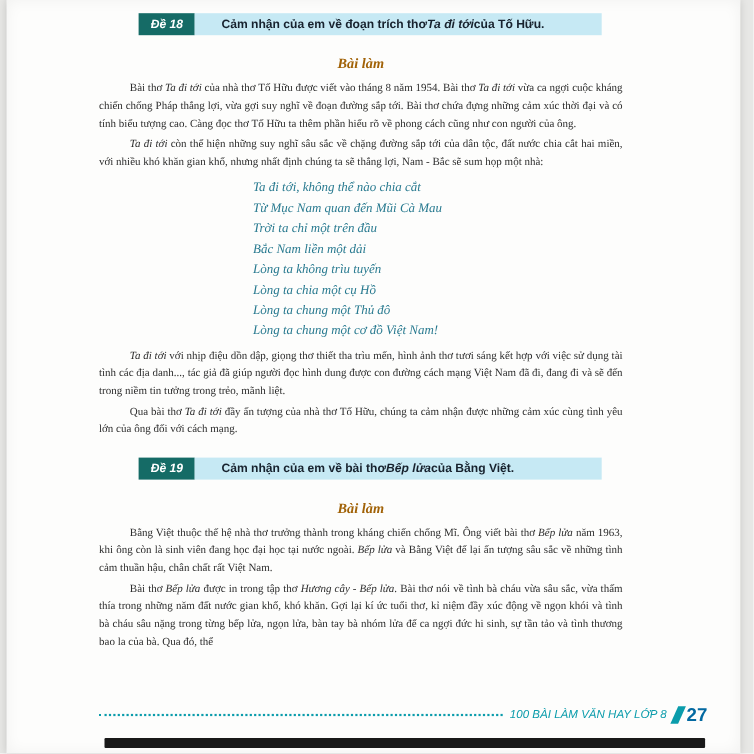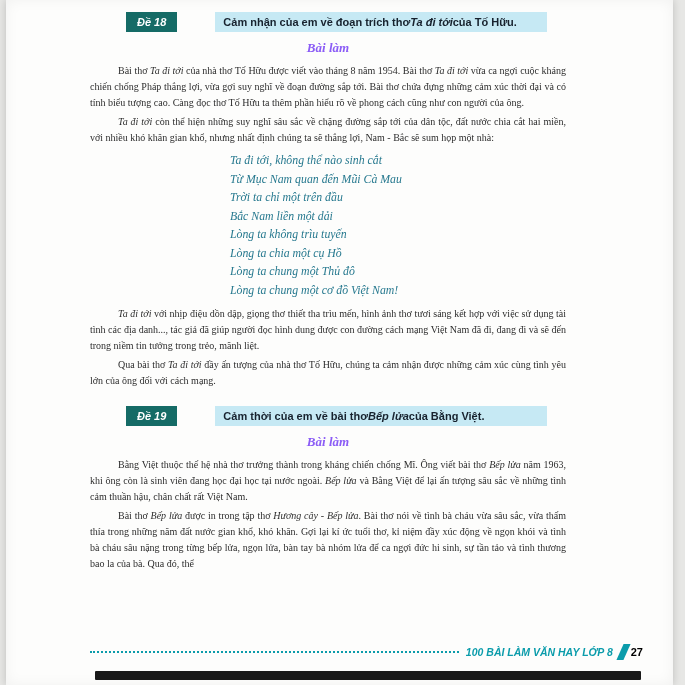--- a/index.html
+++ b/index.html
@@ -10,38 +10,38 @@
     position:relative; overflow:hidden;
   }
   .page {
     position:absolute; left:6px; top:0; width:667px; height:685px;
     background:#fdfdfc;
     box-shadow:0 0 8px rgba(0,0,0,0.18), inset 0 0 14px rgba(0,0,0,0.05);
   }
   .content { padding:12px 107px 0 84px; }
 
   
-  .de-bar { display:flex; align-items:stretch; margin:0 19px 0 36px;gap:38px; }
+  .de-bar { display:flex; align-items:stretch; margin:0 19px 0 36px; }
   .de-label {
     background:#156b66; color:#ffffff;
     font-family:"Liberation Sans","DejaVu Sans",sans-serif;
     font-weight:bold; font-style:italic; font-size:11px;
     padding:4px 11px; white-space:nowrap; display:flex; align-items:center;
   }
   .de-title {
     background:#c6e9f4; color:#17222e; flex:1;
     font-family:"Liberation Sans","DejaVu Sans",sans-serif;
-    font-weight:bold; font-size:11px; padding:4px 8px;
+    font-weight:bold; font-size:11px; padding:4px 24px;
     display:flex; align-items:center; white-space:nowrap;
   }
   .de-title .em { font-style:italic; margin:0 0; }
 
   .bailam {
-    text-align:center; color:#8b5cf6; font-weight:bold; font-style:italic;
-    font-size:13px; margin:8px 0 7px 0;
+    text-align:center; color:#a16207; font-weight:bold; font-style:italic;
+    font-size:13px; margin:18px 0 7px 0;
   }
 
   .para {
     font-size:10px; line-height:16px; color:#2d2d2d;
     text-align:justify; text-indent:28px; margin-bottom:3px;
   }
   .para .em { font-style:italic; }
 
   .poem { margin:5px 0 7px 140px; }
   .poem-line {
@@ -51,30 +51,30 @@
   .section-gap { height:14px; }
 
   
   .footer {
     position:absolute; left:84px; right:30px; bottom:25px;
     display:flex; align-items:center;
   }
   .dots { flex:1; border-bottom:2px dotted #0b9cab; height:2px; margin-right:7px; }
   .book-title {
     font-family:"Liberation Sans","DejaVu Sans",sans-serif;
-    font-weight:bold; font-style:italic; font-size:10.5px; color:#0b9cab;
+    font-weight:normal; font-style:italic; font-size:10.5px; color:#0b9cab;
     white-space:nowrap;
   }
   .slash {
     width:7px; height:16px; background:#0b9cab;
     transform:skewX(-24deg); margin:0 4px 0 7px;
   }
   .page-number {
     font-family:"Liberation Sans","DejaVu Sans",sans-serif;
-    font-weight:bold; font-size:11px; color:#000000;
+    font-weight:bold; font-size:17px; color:#0369a1;
   }
   .black-bar {
     position:absolute; left:89px; bottom:5px; width:546px; height:9px;
     background:#191919; border-radius:1px;
   }
 </style>
 </head>
 <body>
 
 <div class="page">
@@ -89,40 +89,40 @@
         </div>
     </div>
 
     <div class="bailam">Bài làm</div>
 
     <p class="para"><span>Bài thơ </span><span class="em">Ta đi tới</span><span> của nhà thơ Tố Hữu được viết vào tháng 8 năm 1954. Bài thơ </span><span class="em">Ta đi tới</span><span> vừa ca ngợi cuộc kháng chiến chống Pháp thắng lợi, vừa gợi suy nghĩ về đoạn đường sắp tới. Bài thơ chứa đựng những cảm xúc thời đại và có tính biểu tượng cao. Càng đọc thơ Tố Hữu ta thêm phần hiểu rõ về phong cách cũng như con người của ông.</span></p>
 
     <p class="para"><span class="em">Ta đi tới</span><span> còn thể hiện những suy nghĩ sâu sắc về chặng đường sắp tới của dân tộc, đất nước chia cắt hai miền, với nhiều khó khăn gian khổ, nhưng nhất định chúng ta sẽ thắng lợi, Nam - Bắc sẽ sum họp một nhà:</span></p>
 
     <div class="poem">
-      <div class="poem-line">Ta đi tới, không thể nào sinh cắt</div>
+      <div class="poem-line">Ta đi tới, không thể nào chia cắt</div>
       <div class="poem-line">Từ Mục Nam quan đến Mũi Cà Mau</div>
       <div class="poem-line">Trời ta chỉ một trên đầu</div>
       <div class="poem-line">Bắc Nam liền một dải</div>
       <div class="poem-line">Lòng ta không trìu tuyến</div>
       <div class="poem-line">Lòng ta chia một cụ Hồ</div>
       <div class="poem-line">Lòng ta chung một Thủ đô</div>
       <div class="poem-line">Lòng ta chung một cơ đồ Việt Nam!</div>
     </div>
 
     <p class="para"><span class="em">Ta đi tới</span><span> với nhịp điệu dồn dập, giọng thơ thiết tha trìu mến, hình ảnh thơ tươi sáng kết hợp với việc sử dụng tài tình các địa danh..., tác giả đã giúp người đọc hình dung được con đường cách mạng Việt Nam đã đi, đang đi và sẽ đến trong niềm tin tưởng trong trẻo, mãnh liệt.</span></p>
 
     <p class="para"><span>Qua bài thơ </span><span class="em">Ta đi tới</span><span> đầy ấn tượng của nhà thơ Tố Hữu, chúng ta cảm nhận được những cảm xúc cùng tình yêu lớn của ông đối với cách mạng.</span></p>
 
     <div class="section-gap"></div>
 
     <div class="de-bar">
       <div class="de-label">Đề 19</div>
       <div class="de-title">
-          <span>Cảm thời của em về bài thơ </span>
+          <span>Cảm nhận của em về bài thơ </span>
           <span class="em">Bếp lửa</span>
           <span> của Bằng Việt.</span>
         </div>
     </div>
 
     <div class="bailam">Bài làm</div>
 
     <p class="para"><span>Bằng Việt thuộc thế hệ nhà thơ trưởng thành trong kháng chiến chống Mĩ. Ông viết bài thơ </span><span class="em">Bếp lửa</span><span> năm 1963, khi ông còn là sinh viên đang học đại học tại nước ngoài. </span><span class="em">Bếp lửa</span><span> và Bằng Việt để lại ấn tượng sâu sắc về những tình cảm thuần hậu, chân chất rất Việt Nam.</span></p>
 
     <p class="para"><span>Bài thơ </span><span class="em">Bếp lửa</span><span> được in trong tập thơ </span><span class="em">Hương cây - Bếp lửa</span><span>. Bài thơ nói về tình bà cháu vừa sâu sắc, vừa thấm thía trong những năm đất nước gian khổ, khó khăn. Gợi lại kí ức tuổi thơ, kỉ niệm đầy xúc động về ngọn khói và tình bà cháu sâu nặng trong từng bếp lửa, ngọn lửa, bàn tay bà nhóm lửa để ca ngợi đức hi sinh, sự tần tảo và tình thương bao la của bà. Qua đó, thể</span></p>

